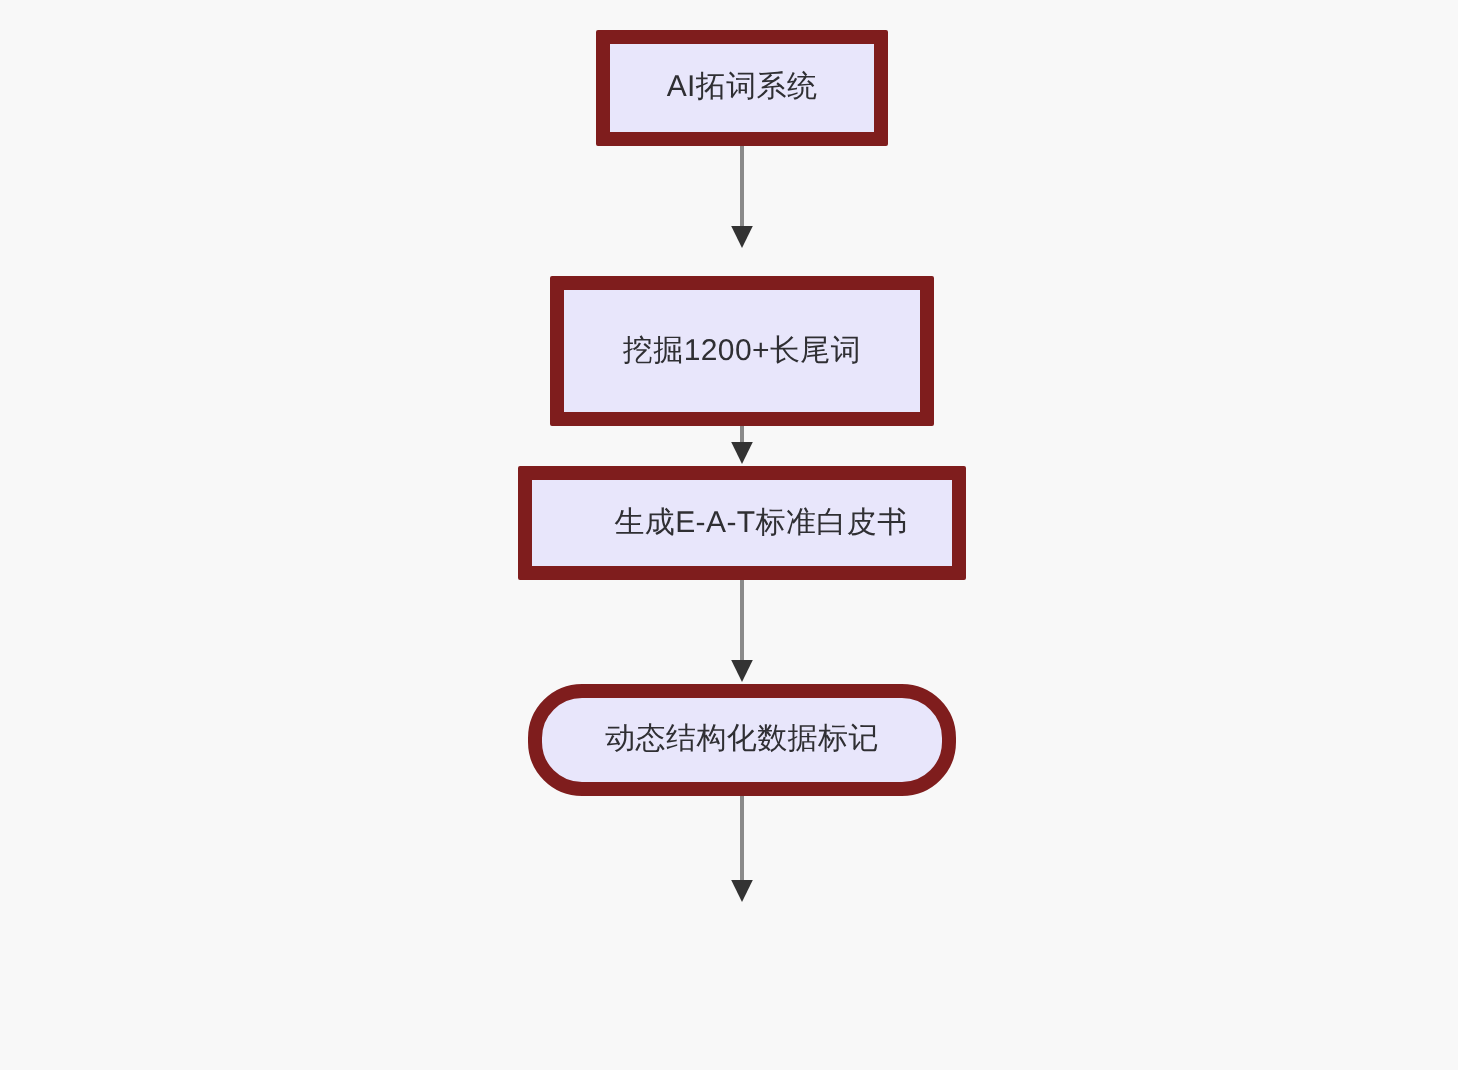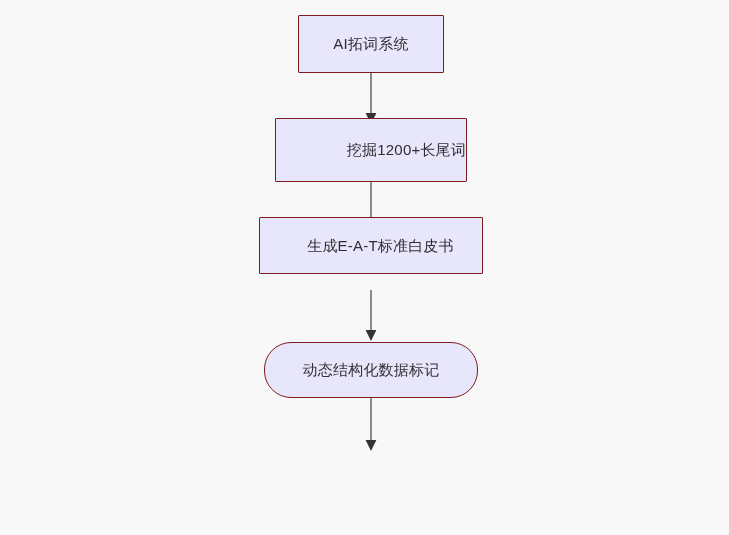--- a/index.html
+++ b/index.html
@@ -16,21 +16,21 @@
   #flowchart-canvas {
     position: relative;
     width: 729px;
     height: 535px;
     background: #f8f8f8;
   }
   .flow-node {
     position: absolute;
     box-sizing: border-box;
     background: #e8e6fb;
-    border: 1px solid #7f1d1d;
+    border: 7px solid #7f1d1d;
     border-radius: 1px;
     display: flex;
     align-items: center;
     justify-content: center;
     color: #2f2f33;
     font-size: 15px;
     line-height: 1.2;
     letter-spacing: 0.2px;
     white-space: nowrap;
     user-select: none;
@@ -75,25 +75,25 @@
     <svg width="20" height="54" viewBox="0 0 20 54">
       <line x1="10" y1="0" x2="10" y2="44" stroke="#8a8a8a" stroke-width="2"></line>
       <polygon points="10,53 4.6,42 15.4,42" fill="#333333"></polygon>
     </svg>
   </div>
 
   <div class="flow-node" style="left: 298px; top: 15px; width: 146px; height: 58px;">
     <span>AI拓词系统</span>
   </div>
 
-  <div class="flow-node" style="left: 275px; top: 118px; width: 192px; height: 64px; justify-content: flex-end;">
+  <div class="flow-node" style="left: 275px; top: 138px; width: 192px; height: 75px;">
     <span>挖掘1200+长尾词</span>
   </div>
 
-  <div class="flow-node" style="left: 259px; top: 217px; width: 224px; height: 57px; padding-left: 19px;">
+  <div class="flow-node" style="left: 259px; top: 233px; width: 224px; height: 57px; padding-left: 19px;">
     <span>生成E-A-T标准白皮书</span>
   </div>
 
   <div class="flow-node" style="left: 264px; top: 342px; width: 214px; height: 56px; border-radius: 27px;">
     <span>动态结构化数据标记</span>
   </div>
 
 
 </div>
 

